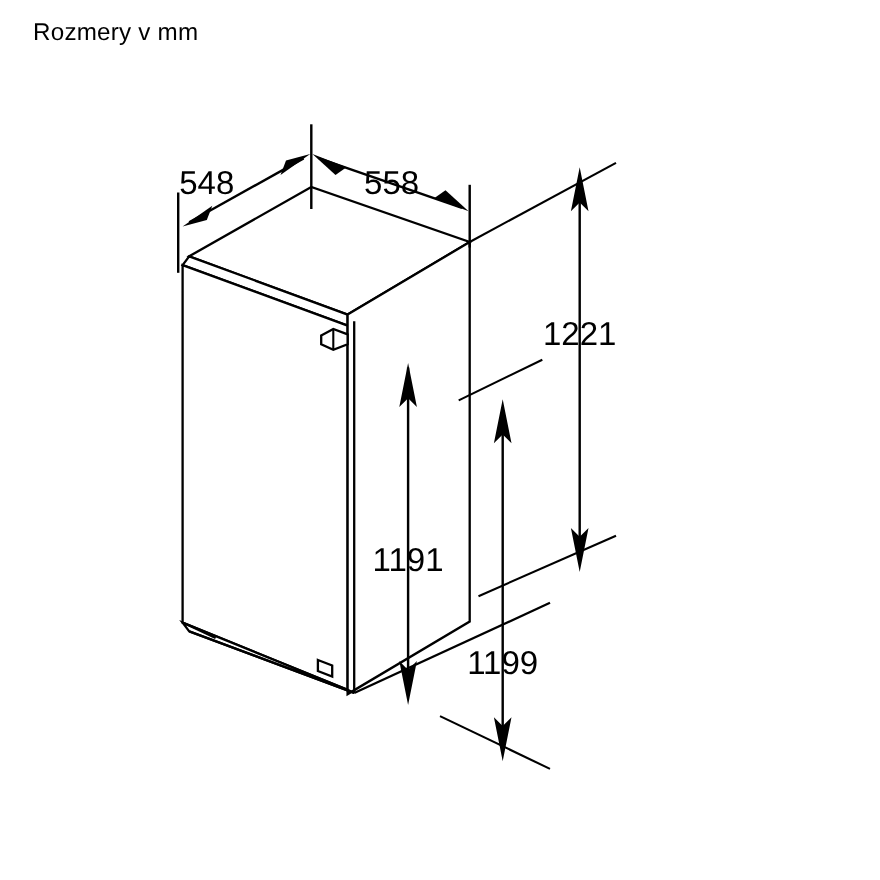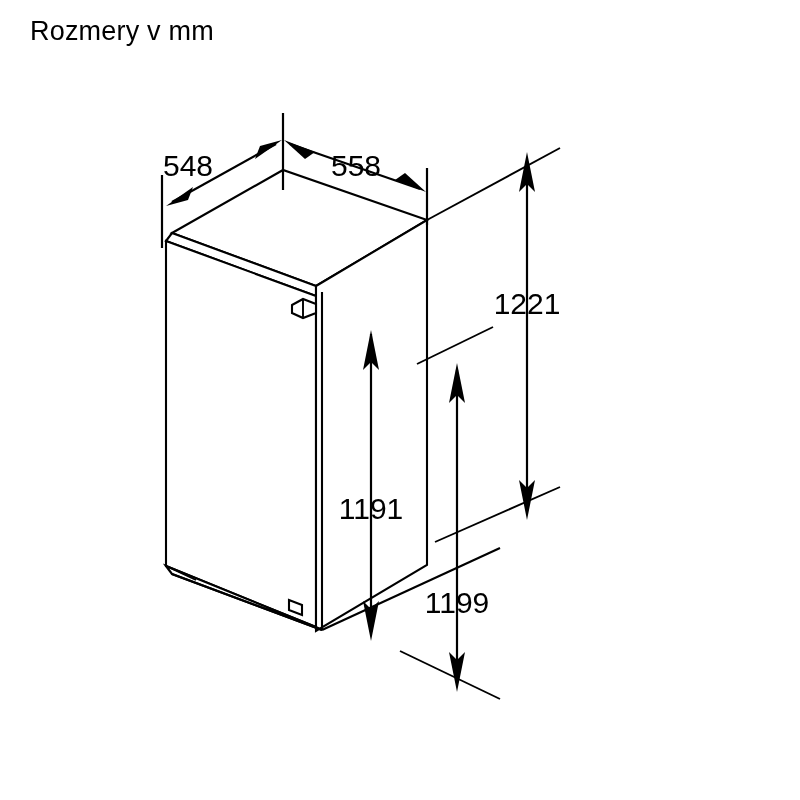--- a/index.html
+++ b/index.html
@@ -18,21 +18,21 @@
     position: absolute;
     left: 0; top: 0;
     width: 800px;
     height: 800px;
   }
   .title-text {
     position: absolute;
     left: 30px;
     top: 16px;
     font-family: "Liberation Sans", sans-serif;
-    font-size: 27px;
+    font-size: 22px;
     font-weight: 400;
     color: #000000;
     letter-spacing: 0.2px;
     white-space: nowrap;
   }
   svg { display: block; }
   .ln {
     stroke: #000000;
     stroke-width: 2.1;
     fill: none;

